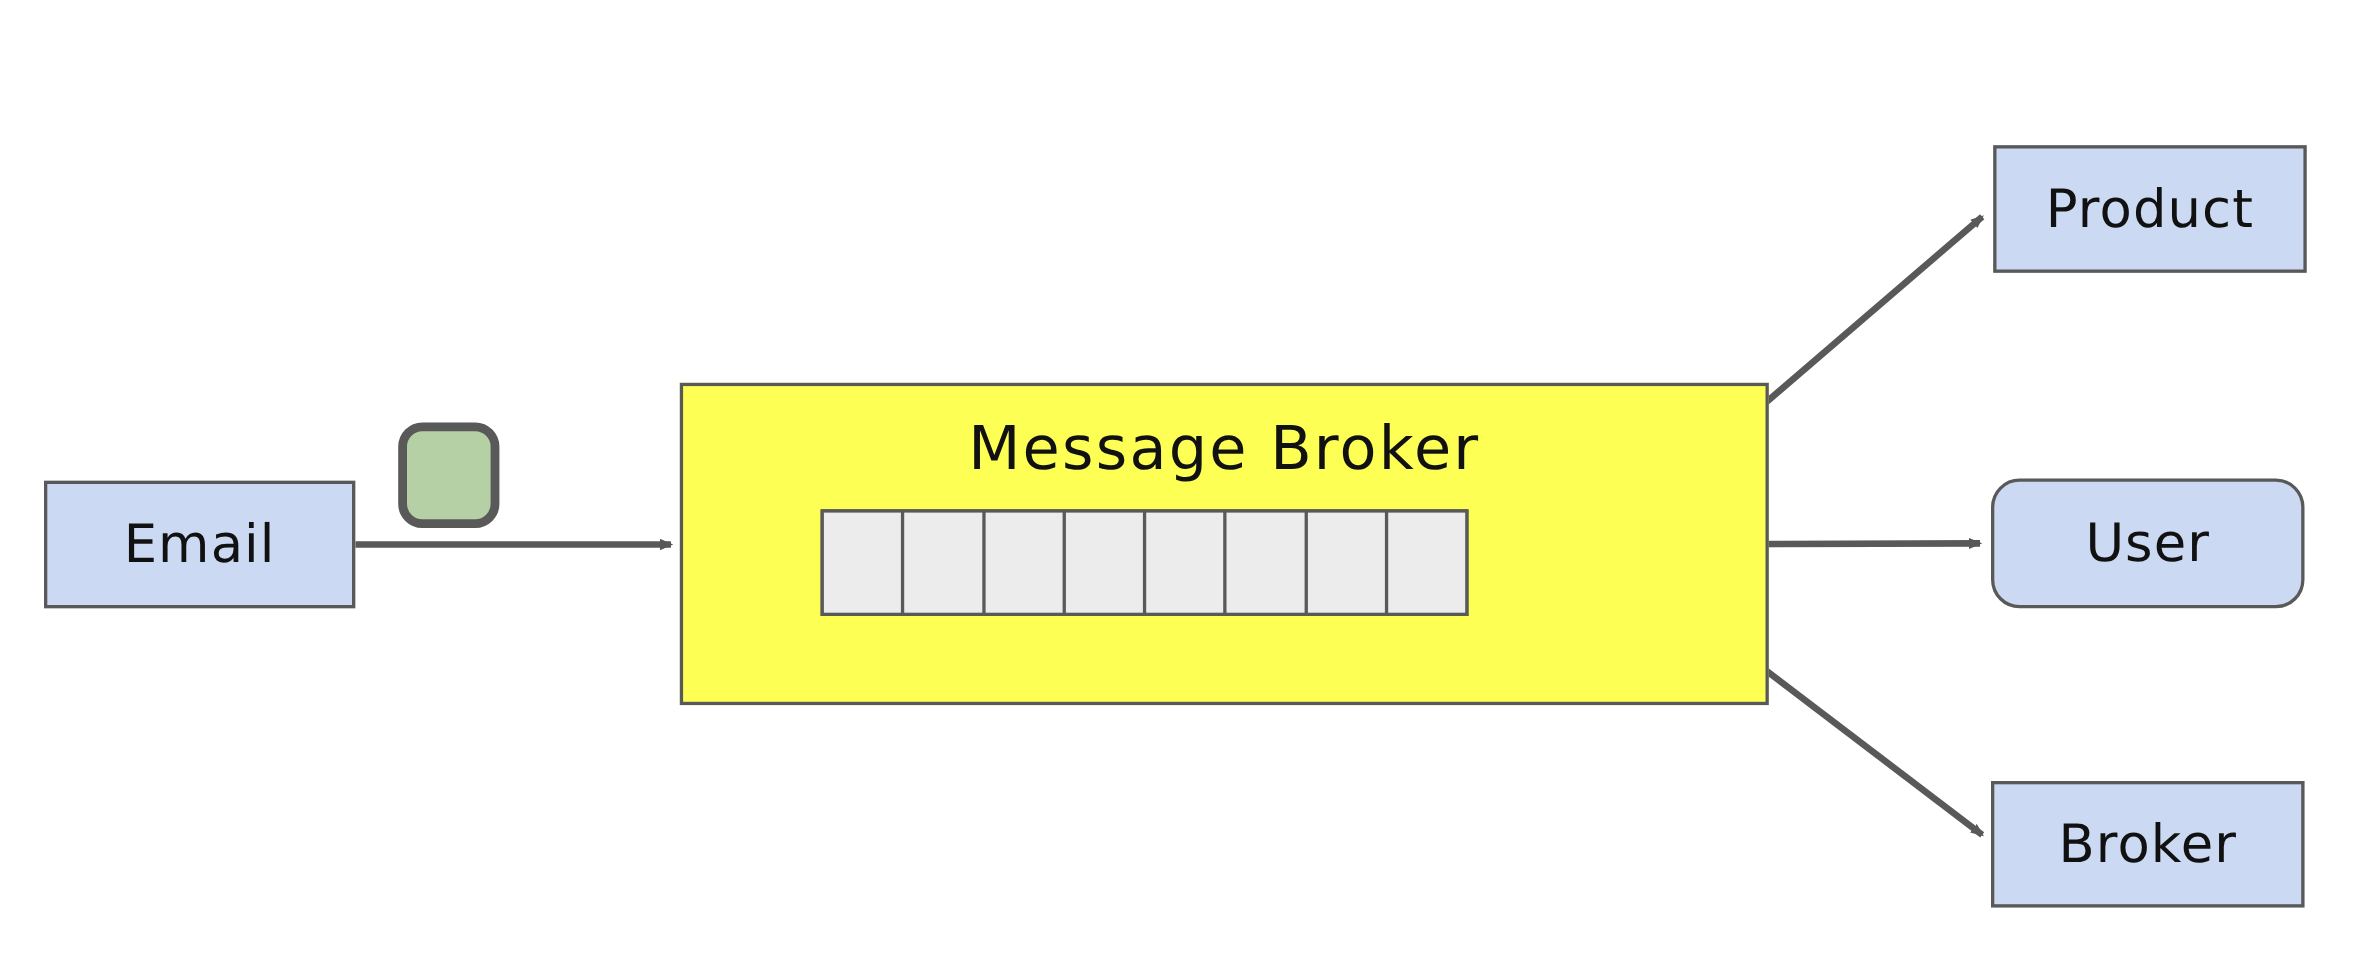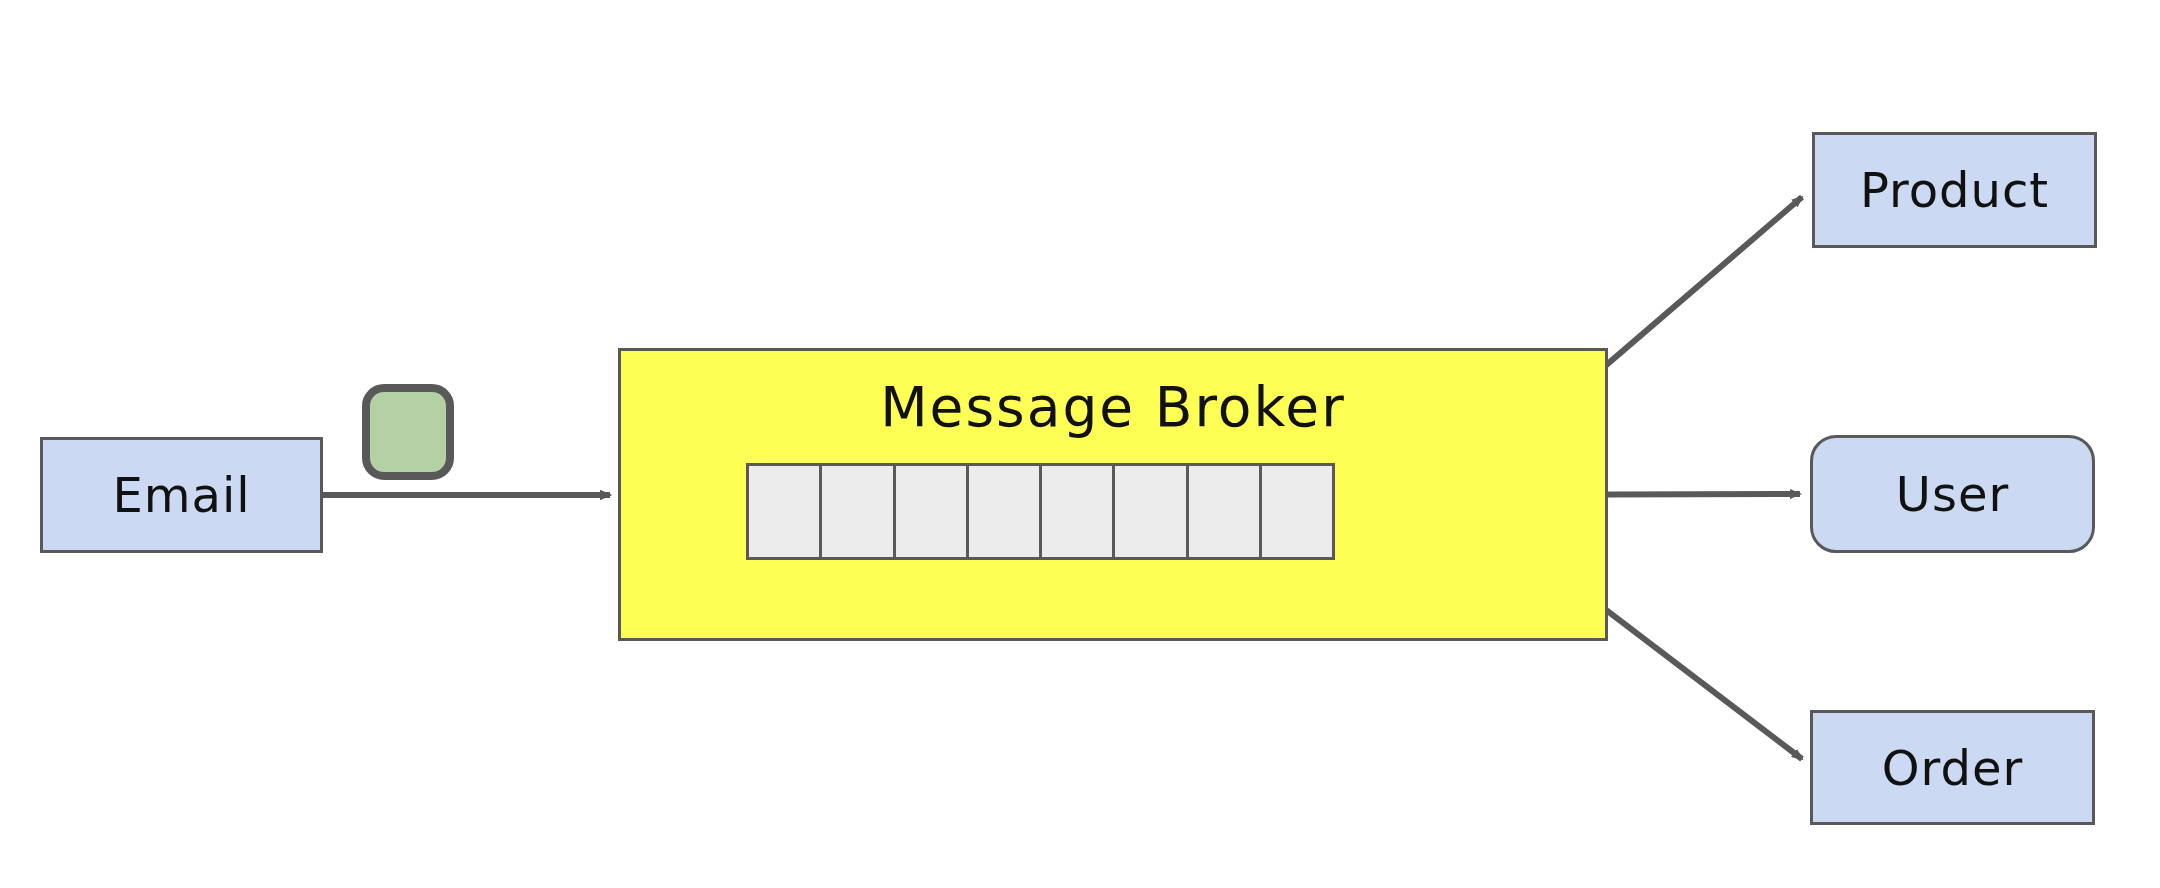--- a/index.html
+++ b/index.html
@@ -130,16 +130,16 @@
       </div>
   </div>
 
   <div class="node node-product">
     <span>Product</span>
   </div>
   <div class="node node-user">
     <span>User</span>
   </div>
   <div class="node node-email">
-    <span>Order</span>
+    <span>Broker</span>
   </div>
 
 </div>
 
 </body></html>

